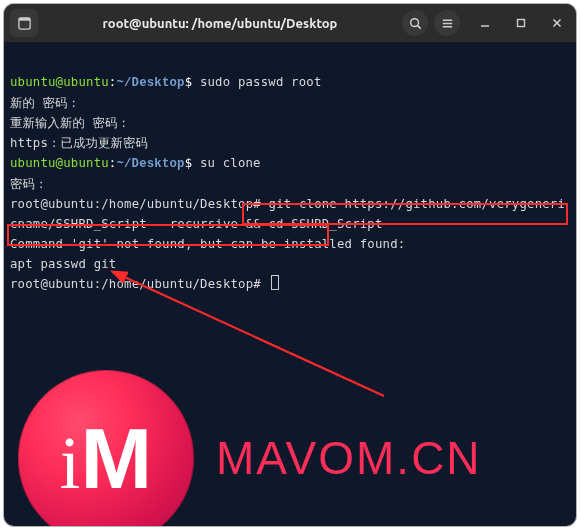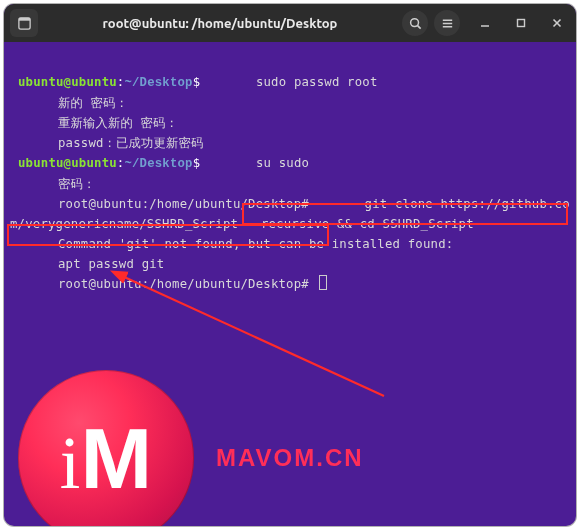--- a/index.html
+++ b/index.html
@@ -10,21 +10,21 @@
     height: 530px;
     overflow: hidden;
     position: relative;
   }
   .window {
     position: absolute;
     left: 4px;
     top: 4px;
     width: 572px;
     height: 522px;
-    background: #4c1d95;
+    background: #0f172a;
     border-radius: 10px;
     overflow: hidden;
     box-shadow: 0 0 0 1px rgba(0,0,0,0.3);
   }
   .titlebar {
     height: 38px;
     background: #2c2c2c;
     display: flex;
     align-items: center;
     padding: 0 6px;
@@ -60,24 +60,24 @@
     padding: 10px 6px 6px 6px;
     color: #e6e6e6;
     font-size: 12.3px;
     line-height: 20px;
     letter-spacing: 0.2px;
     white-space: pre-wrap;
     word-break: break-all;
     position: relative;
     height: calc(100% - 38px);
   }
-  .green { color: #8ae234; font-weight: bold; margin-left: 8px; }
+  .green { color: #8ae234; font-weight: normal; }
   .blue  { color: #729fcf; font-weight: bold; font-family: Liberation Mono, monospace; }
   .white { color: #ffffff; }
-  .dim   { color: #d9d9d9; padding-left: 48px; }
+  .dim   { color: #d9d9d9; }
   .cursor {
     display: inline-block;
     width: 8px; height: 15px;
     border: 1px solid #ccc;
     margin-left: 2px;
     vertical-align: -2px;
   }
   .redbox1 {
     position: absolute;
     border: 2px solid #ff2a2a;
@@ -114,22 +114,22 @@
   }
   .logo-text {
     display:flex;align-items:baseline;
   }
   .logo-i { color:#fff; font-family: Georgia, serif; font-size:74px; font-weight:500; }
   .logo-m { color:#fff; font-family: Arial, sans-serif; font-size:86px; font-weight:700; line-height:1; }
   .brand-col { display:flex; flex-direction:column; gap:16px; }
   .brand {
     color:#ff2e58;
     font-family: 'Arial Black', Impact, sans-serif;
-    font-size: 24px;
-    font-weight: 700;
+    font-size: 46px;
+    font-weight: 400;
     letter-spacing: 2px;
   }
   .tagline {
     color:#cfd3d6;
     font-family: Arial, sans-serif;
     font-size: 16px;
     letter-spacing: 7px;
     font-weight: 500;
   }
 </style>
@@ -176,22 +176,22 @@
             <line x1="9.5" y1="2.5" x2="2.5" y2="9.5" stroke="#ccc" stroke-width="1.6"></line>
           </svg>
       </div>
     </div>
   </div>
 
   <div class="term">
 <span class="green">ubuntu@ubuntu</span><span class="white">:</span><span class="blue">~/Desktop</span><span class="white">$</span><span class="dim"> sudo passwd root</span>
 <span class="dim">新的 密码：</span>
 <span class="dim">重新输入新的 密码：</span>
-<span class="dim">passwd：已成功更新密码</span>
-<span class="green">ubuntu@ubuntu</span><span class="white">:</span><span class="blue">~/Desktop</span><span class="white">$</span><span class="dim"> su sudo</span>
+<span class="dim">https：已成功更新密码</span>
+<span class="green">ubuntu@ubuntu</span><span class="white">:</span><span class="blue">~/Desktop</span><span class="white">$</span><span class="dim"> su clone</span>
 <span class="dim">密码：</span>
 <span class="dim">root@ubuntu:/home/ubuntu/Desktop#</span><span class="dim"> git clone https://github.com/verygenericname/SSHRD_Script --recursive &amp;&amp; cd SSHRD_Script</span>
 <span class="dim">Command 'git' not found, but can be installed found:</span>
 <span class="dim">apt passwd git</span>
 <span class="dim">root@ubuntu:/home/ubuntu/Desktop#</span> <span class="cursor"></span>
 
     <div class="redbox1"></div>
     <div class="redbox2"></div>
 
     <svg class="arrow" viewBox="0 0 300 160">

